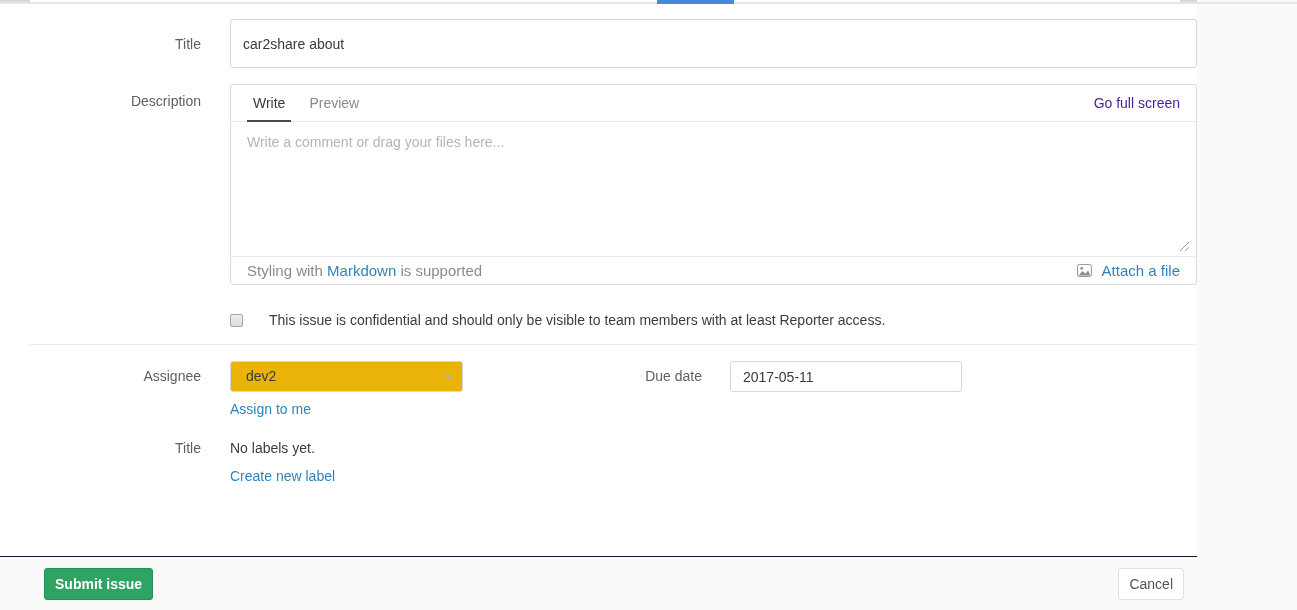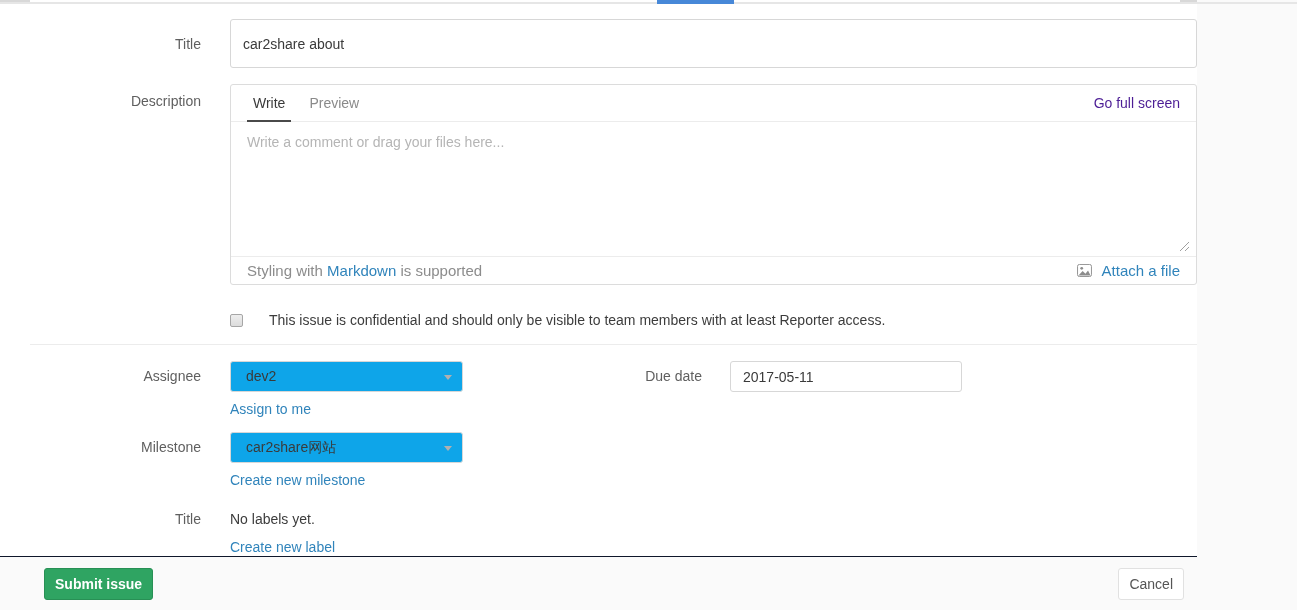--- a/index.html
+++ b/index.html
@@ -63,21 +63,21 @@
     background:linear-gradient(#eeeeee,#dcdcdc);
   }
 
   .divider { border:none; border-top:1px solid #ececec; margin:16px 0 0 0; }
 
   
   .row-meta { margin-top:16px; }
   .stack-col { display:flex; flex-direction:column; width:233px; }
   .dropdown {
     position:relative; height:31px; border:1px solid #d7d7d7; border-radius:3px;
-    background:#0ea5e9; line-height:29px; padding:0 26px 0 15px; color:#3a3a3a; cursor:pointer;
+    background:#eab308; line-height:29px; padding:0 26px 0 15px; color:#3a3a3a; cursor:pointer;
     white-space:nowrap; overflow:hidden;
   }
   .caret {
     position:absolute; right:10px; top:13px; width:0; height:0;
     border-left:4px solid transparent; border-right:4px solid transparent; border-top:5px solid #b0b0b0;
   }
   .blue-link { color:#3084bb; text-decoration:none; margin-top:9px; cursor:pointer; align-self:flex-start; }
   .due-label { flex:none; width:267px; padding-right:28px; text-align:right; color:#5f5f5f; line-height:31px; }
   .due-input {
     width:232px; height:31px; border:1px solid #d7d7d7; border-radius:3px;
@@ -165,30 +165,20 @@
       <div class="dropdown">
         <span>dev2</span>
         <span class="caret"></span>
       </div>
       <a class="blue-link">Assign to me</a>
     </div>
     <label class="due-label">Due date</label>
     <input class="due-input" type="text" value="2017-05-11" style="">
   </div>
 
-  <div class="form-row row-milestone">
-    <label class="form-label lbl-vcenter">Milestone</label>
-    <div class="stack-col">
-      <div class="dropdown">
-        <span>car2share网站</span>
-        <span class="caret"></span>
-      </div>
-      <a class="blue-link">Create new milestone</a>
-    </div>
-  </div>
 
   <div class="form-row row-labels">
     <label class="form-label">Title</label>
     <div class="labels-col">
       <span class="labels-empty">No labels yet.</span>
       <a class="blue-link" style="margin-top:11px;">Create new label</a>
     </div>
   </div>
 
 </div>

